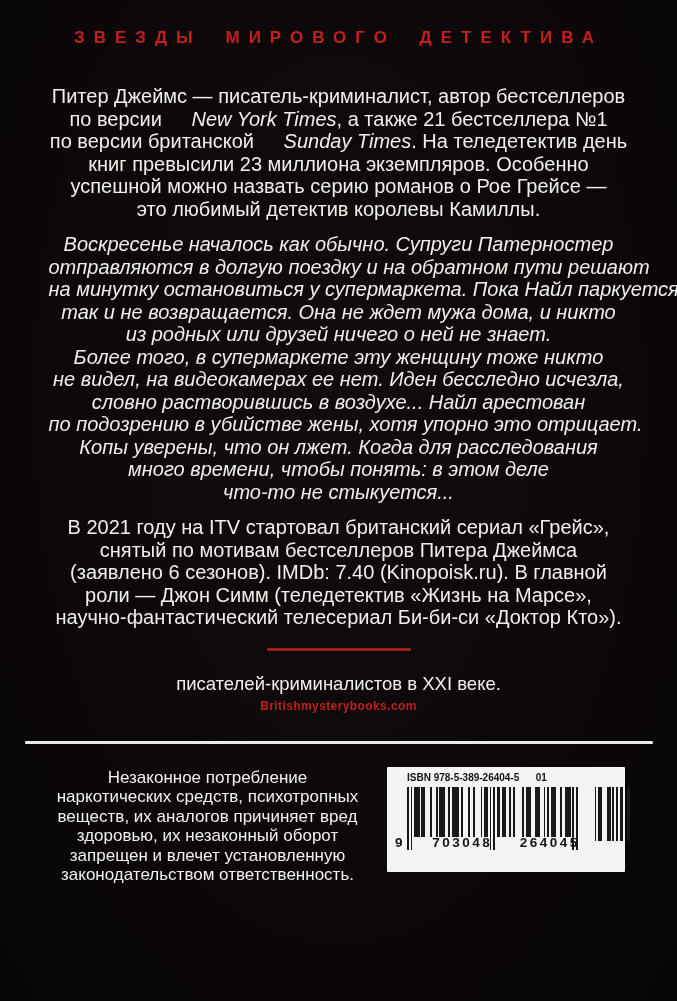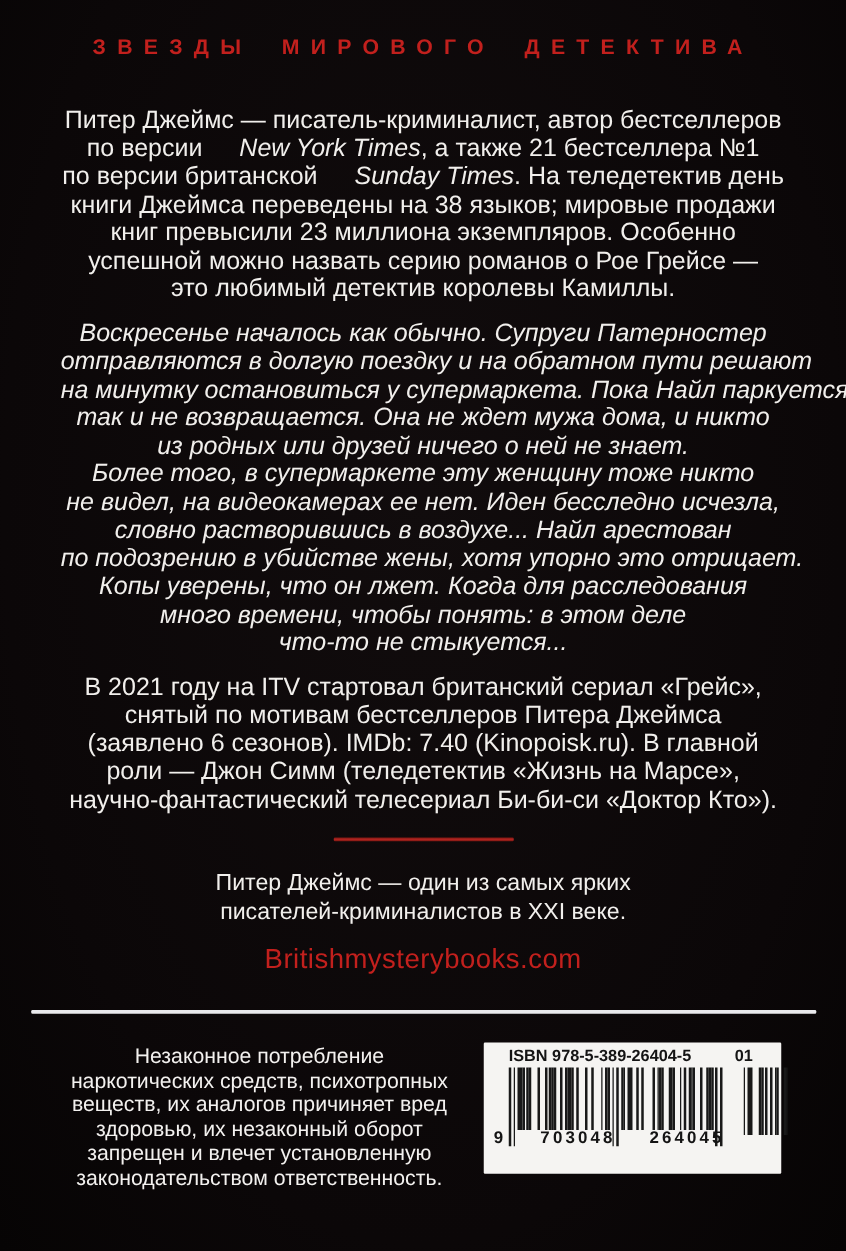--- a/index.html
+++ b/index.html
@@ -15,31 +15,31 @@
   .text-block{margin-top:37px;}
   .para{font-size:20px;line-height:22.5px;margin:0 auto 13px;max-width:580px;}
   .para.italic{font-style:italic;}
   .it{font-style:italic;margin-left:24px;}
   .line{white-space:nowrap;}
   .red-divider{
     width:144px;height:3px;margin:19px auto 21px;border-radius:1px;
     background:linear-gradient(#7c1712,#b22420,#7c1712);
   }
   .tagline{font-size:18.5px;line-height:23px;}
-  .site{margin-top:14px;font-weight:normal;font-size:22px;letter-spacing:.4px;}
+  .site{margin-top:4px;font-weight:bold;font-size:12px;letter-spacing:.4px;}
   .white-rule{width:628px;height:3px;background:#e9e9ec;margin:28px auto 0;border-radius:1px;}
   .bottom{display:flex;justify-content:space-between;align-items:flex-start;padding:23px 52px 0 28px;}
   .legal{width:372px;font-size:17px;line-height:19.5px;padding-top:1px;color:#f3f1ef;}
   
   .barcode-box{
     width:238px;height:105px;background:#f5f4f2;color:#141414;
     box-sizing:border-box;padding:3px 8px 0 10px;text-align:left;border-radius:1px;
   }
-  .isbn-row{display:flex;justify-content:space-between;align-items:flex-end;
-    font-size:13px;line-height:16px;font-weight:bold;font-stretch:condensed;}
+  .isbn-row{display:flex;align-items:flex-end;
+    font-size:10px;line-height:16px;font-weight:bold;font-stretch:condensed;}
   .isbn-label{flex:0 0 auto;padding-left:10px;}
   .addon-label{flex:0 0 44px;text-align:center;}
   .bars-row{display:flex;align-items:flex-start;margin-top:1px;}
   .main-wrap{position:relative;margin-left:10px;}
   .bars{display:flex;}
   .bit{width:1.8px;height:50px;flex:none;}
   .bit.on{background:#191919;}
   .bit.tall{height:63px;}
   .addon .bit{height:54px;}
   .addon{margin-left:15px;}
@@ -55,21 +55,20 @@
 
 <div class="cover">
 
   <div class="series-title" style="color:#c2201d;">ЗВЕЗДЫ МИРОВОГО ДЕТЕКТИВА</div>
 
   <div class="text-block" id="paragraphs">
       <div class="para">
         <div class="line"><span>Питер Джеймс — писатель-криминалист, автор бестселлеров</span></div>
         <div class="line"><span>по версии </span><span class="it">New York Times</span><span>, а также 21 бестселлера №1</span></div>
         <div class="line"><span>по версии британской </span><span class="it">Sunday Times</span><span>. На теледетектив день</span></div>
-        <div class="line"><span>книги Джеймса переведены на 38 языков; мировые продажи</span></div>
         <div class="line"><span>книг превысили 23 миллиона экземпляров. Особенно</span></div>
         <div class="line"><span>успешной можно назвать серию романов о Рое Грейсе —</span></div>
         <div class="line"><span>это любимый детектив королевы Камиллы.</span></div>
       </div>
       <div class="para italic">
         <div class="line"><span>Воскресенье началось как обычно. Супруги Патерностер</span></div>
         <div class="line"><span>отправляются в долгую поездку и на обратном пути решают</span></div>
         <div class="line"><span>на минутку остановиться у супермаркета. Пока Найл паркуется,</span></div>
         <div class="line"><span>так и не возвращается. Она не ждет мужа дома, и никто</span></div>
         <div class="line"><span>из родных или друзей ничего о ней не знает.</span></div>
@@ -86,21 +85,20 @@
         <div class="line"><span>снятый по мотивам бестселлеров Питера Джеймса</span></div>
         <div class="line"><span>(заявлено 6 сезонов). IMDb: 7.40 (Kinopoisk.ru). В главной</span></div>
         <div class="line"><span>роли — Джон Симм (теледетектив «Жизнь на Марсе»,</span></div>
         <div class="line"><span>научно-фантастический телесериал Би-би-си «Доктор Кто»).</span></div>
       </div>
     </div>
 
   <div class="red-divider"></div>
 
   <div class="tagline">
-      <div class="line"><span>Питер Джеймс — один из самых ярких</span></div>
       <div class="line"><span>писателей-криминалистов в XXI веке.</span></div>
     </div>
 
   <div class="site" style="color:#c2201d;">Britishmysterybooks.com</div>
 
   <div class="white-rule"></div>
 
   <div class="bottom">
 
     <div class="legal">

